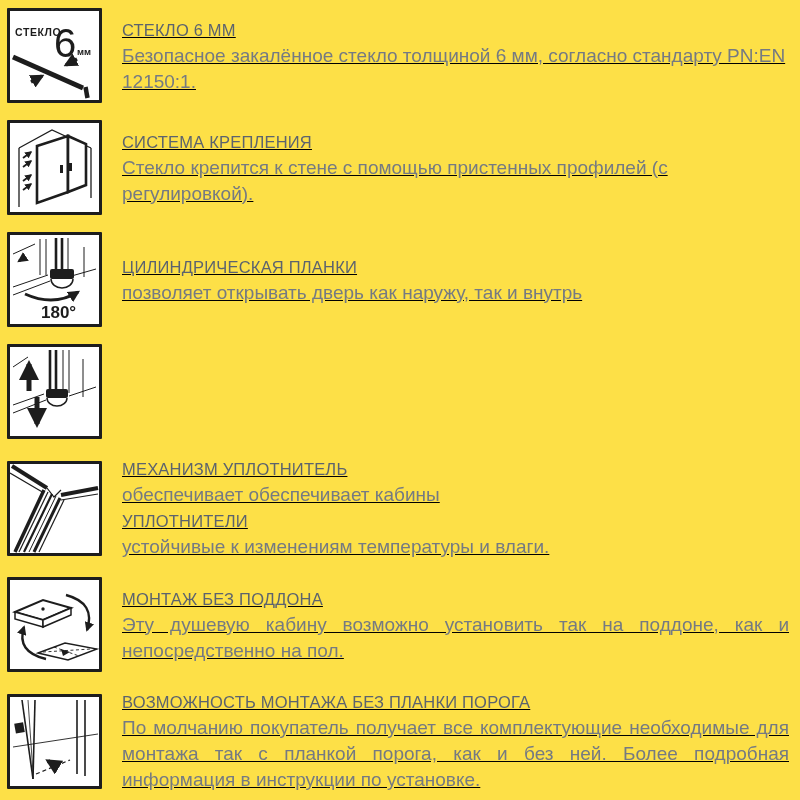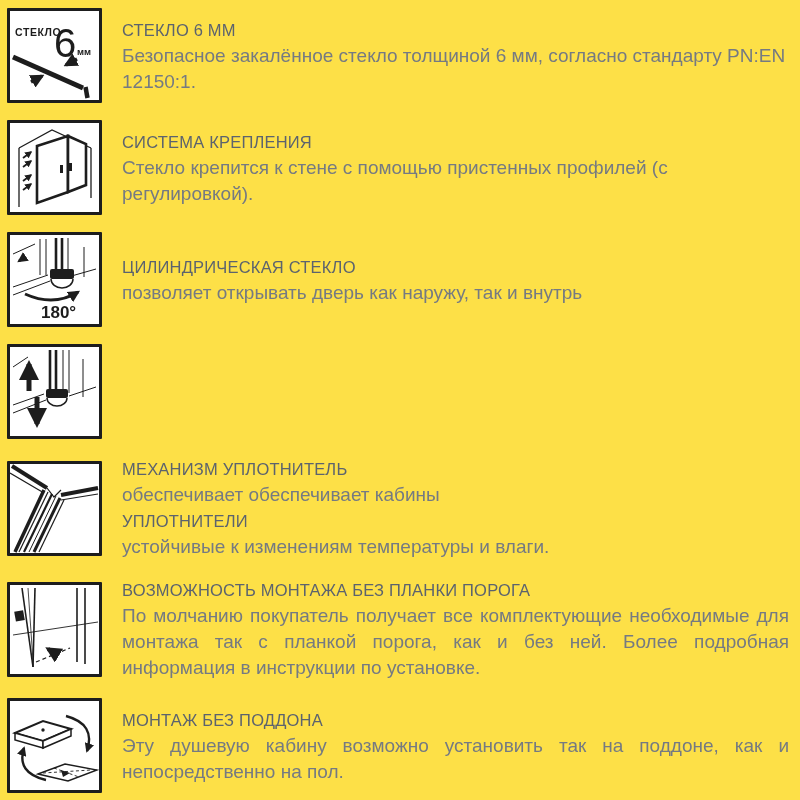--- a/index.html
+++ b/index.html
@@ -8,21 +8,21 @@
     padding:8px 9px 16px 7px; background:#fde047;
     font-family:"Liberation Sans","DejaVu Sans",sans-serif;
     overflow:hidden;
   }
   .row { display:flex; align-items:center; gap:20px; margin-bottom:17px; }
   .icon-box {
     width:95px; height:95px; flex:0 0 95px; box-sizing:border-box;
     border:3px solid #1d1d1d; background:#fff; border-radius:1px;
   }
   .icon-box svg { display:block; width:100%; height:100%; }
-  .text-col { flex:1 1 auto; min-width:0; padding-right:2px; }
+  .text-col { flex:1 1 auto; min-width:0; padding-right:2px;text-decoration:underline; }
   .feature-title {
     margin:0; font-size:16.5px; line-height:26px; font-weight:400;
     color:#5c636e; letter-spacing:.2px;
   }
   .feature-desc {
     margin:0; font-size:19px; line-height:26px; font-weight:400;
     color:#757a82;
   }
   .justify { text-align:justify; }
   .ic-txt { font-family:"Liberation Sans","DejaVu Sans",sans-serif; fill:#1d1d1d; }
@@ -101,21 +101,21 @@
         <line x1="3" y1="52" x2="38" y2="40" stroke="#1d1d1d" stroke-width="1"></line>
         <line x1="3" y1="60" x2="40" y2="46" stroke="#1d1d1d" stroke-width="1"></line>
         <rect x="40" y="34" width="24" height="10" rx="2" fill="#1d1d1d"></rect>
         <path d="M41,44 a11,9 0 0 0 22,0" fill="#ffffff" stroke="#1d1d1d" stroke-width="1.5"></path>
         <line x1="15" y1="22" x2="9" y2="26" stroke="#1d1d1d" stroke-width="2.6" marker-end="url(#m3)"></line>
         <path d="M15,59 Q44,72 68,57" fill="none" stroke="#1d1d1d" stroke-width="3" marker-end="url(#m3)"></path>
         <text class="ic-txt" x="31" y="83" font-size="17" font-weight="700">180°</text>
       </svg>
     </div>
     <div class="text-col">
-      <p class="feature-title">ЦИЛИНДРИЧЕСКАЯ СТЕКЛО</p>
+      <p class="feature-title">ЦИЛИНДРИЧЕСКАЯ ПЛАНКИ</p>
       <p class="feature-desc">позволяет открывать дверь как наружу, так и внутрь</p>
     </div>
   </div>
 
   <div class="row">
     <div class="icon-box">
       <svg viewBox="0 0 89 89">
         <defs>
           <marker id="m4" markerWidth="4" markerHeight="4" refX="3.2" refY="2" orient="auto">
             <path d="M0,0L4,2L0,4z" fill="#1d1d1d"></path>
@@ -159,45 +159,20 @@
       <p class="feature-desc">обеспечивает обеспечивает кабины</p>
       <p class="feature-title">УПЛОТНИТЕЛИ</p>
       <p class="feature-desc">устойчивые к изменениям температуры и влаги.</p>
     </div>
   </div>
 
   <div class="row">
     <div class="icon-box">
       <svg viewBox="0 0 89 89">
         <defs>
-          <marker id="m7" markerWidth="4" markerHeight="4" refX="3.2" refY="2" orient="auto">
-            <path d="M0,0L4,2L0,4z" fill="#1d1d1d"></path>
-          </marker>
-        </defs>
-        <line x1="3" y1="50" x2="88" y2="37" stroke="#1d1d1d" stroke-width="0.9"></line>
-        <line x1="12" y1="3" x2="23" y2="82" stroke="#1d1d1d" stroke-width="1.6"></line>
-        <line x1="25" y1="3" x2="23" y2="82" stroke="#1d1d1d" stroke-width="1.6"></line>
-        <line x1="18" y1="3" x2="23" y2="76" stroke="#1d1d1d" stroke-width="0.8"></line>
-        <rect x="5" y="26" width="9" height="10" fill="#1d1d1d" transform="rotate(-10 9 31)"></rect>
-        <line x1="67" y1="3" x2="67" y2="77" stroke="#1d1d1d" stroke-width="1.6"></line>
-        <line x1="75" y1="3" x2="75" y2="79" stroke="#1d1d1d" stroke-width="1.6"></line>
-        <line x1="26" y1="77" x2="60" y2="63" stroke="#1d1d1d" stroke-width="1.2" stroke-dasharray="4,3"></line>
-        <line x1="48" y1="70" x2="38" y2="64" stroke="#1d1d1d" stroke-width="4" marker-end="url(#m7)"></line>
-      </svg>
-    </div>
-    <div class="text-col">
-      <p class="feature-title">ВОЗМОЖНОСТЬ МОНТАЖА БЕЗ ПЛАНКИ ПОРОГА</p>
-      <p class="feature-desc justify">По молчанию покупатель получает все комплектующие необходимые для монтажа так с планкой порога, как и без ней. Более подробная информация в инструкции по установке.</p>
-    </div>
-  </div>
-
-  <div class="row">
-    <div class="icon-box">
-      <svg viewBox="0 0 89 89">
-        <defs>
           <marker id="m6" markerWidth="4" markerHeight="4" refX="3.2" refY="2" orient="auto">
             <path d="M0,0L4,2L0,4z" fill="#1d1d1d"></path>
           </marker>
         </defs>
         <polygon points="5,32 33,20 61,28 33,40" fill="#ffffff" stroke="#1d1d1d" stroke-width="2"></polygon>
         <polygon points="5,32 33,40 33,47 5,39" fill="#ffffff" stroke="#1d1d1d" stroke-width="1.5"></polygon>
         <polygon points="33,40 61,28 61,35 33,47" fill="#ffffff" stroke="#1d1d1d" stroke-width="1.5"></polygon>
         <circle cx="33" cy="29" r="1.7" fill="#1d1d1d"></circle>
         <polygon points="28,73 55,63 87,69 58,80" fill="#ffffff" stroke="#1d1d1d" stroke-width="1.4"></polygon>
         <line x1="33" y1="72" x2="81" y2="69" stroke="#1d1d1d" stroke-width="0.9" stroke-dasharray="3,2.5"></line>
@@ -206,13 +181,38 @@
         <path d="M56,15 Q86,23 77,50" fill="none" stroke="#1d1d1d" stroke-width="2.4" marker-end="url(#m6)"></path>
         <path d="M36,79 Q6,72 14,47" fill="none" stroke="#1d1d1d" stroke-width="2.4" marker-end="url(#m6)"></path>
       </svg>
     </div>
     <div class="text-col">
       <p class="feature-title">МОНТАЖ БЕЗ ПОДДОНА</p>
       <p class="feature-desc justify">Эту душевую кабину возможно установить так на поддоне, как и непосредственно на пол.</p>
     </div>
   </div>
 
+  <div class="row">
+    <div class="icon-box">
+      <svg viewBox="0 0 89 89">
+        <defs>
+          <marker id="m7" markerWidth="4" markerHeight="4" refX="3.2" refY="2" orient="auto">
+            <path d="M0,0L4,2L0,4z" fill="#1d1d1d"></path>
+          </marker>
+        </defs>
+        <line x1="3" y1="50" x2="88" y2="37" stroke="#1d1d1d" stroke-width="0.9"></line>
+        <line x1="12" y1="3" x2="23" y2="82" stroke="#1d1d1d" stroke-width="1.6"></line>
+        <line x1="25" y1="3" x2="23" y2="82" stroke="#1d1d1d" stroke-width="1.6"></line>
+        <line x1="18" y1="3" x2="23" y2="76" stroke="#1d1d1d" stroke-width="0.8"></line>
+        <rect x="5" y="26" width="9" height="10" fill="#1d1d1d" transform="rotate(-10 9 31)"></rect>
+        <line x1="67" y1="3" x2="67" y2="77" stroke="#1d1d1d" stroke-width="1.6"></line>
+        <line x1="75" y1="3" x2="75" y2="79" stroke="#1d1d1d" stroke-width="1.6"></line>
+        <line x1="26" y1="77" x2="60" y2="63" stroke="#1d1d1d" stroke-width="1.2" stroke-dasharray="4,3"></line>
+        <line x1="48" y1="70" x2="38" y2="64" stroke="#1d1d1d" stroke-width="4" marker-end="url(#m7)"></line>
+      </svg>
+    </div>
+    <div class="text-col">
+      <p class="feature-title">ВОЗМОЖНОСТЬ МОНТАЖА БЕЗ ПЛАНКИ ПОРОГА</p>
+      <p class="feature-desc justify">По молчанию покупатель получает все комплектующие необходимые для монтажа так с планкой порога, как и без ней. Более подробная информация в инструкции по установке.</p>
+    </div>
+  </div>
+
 </div>
 
 </body></html>

